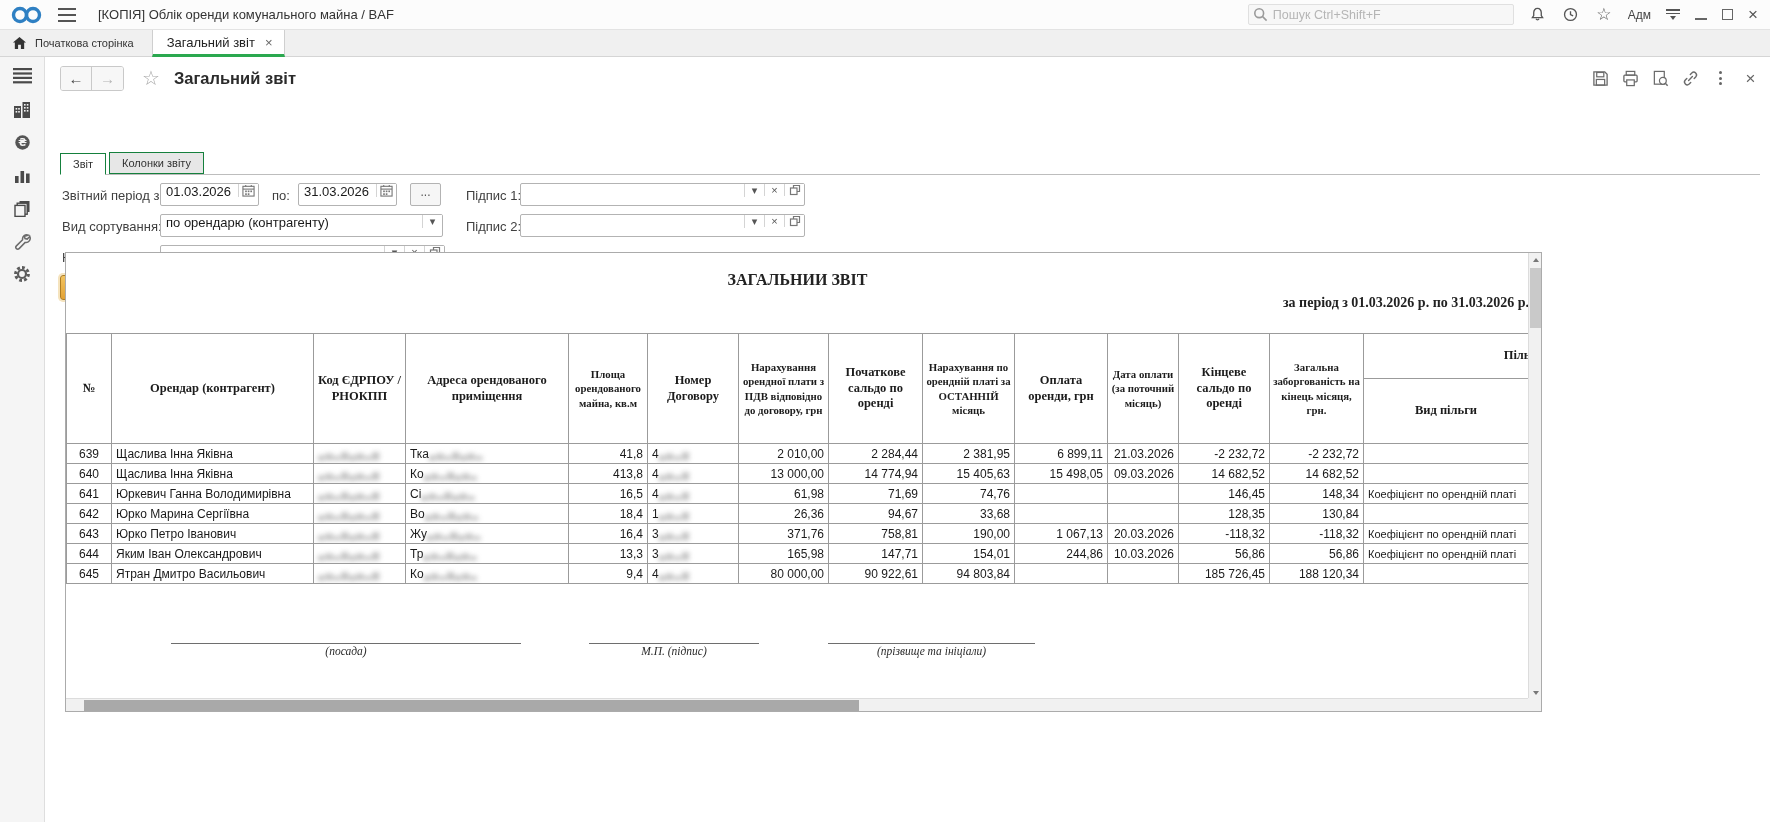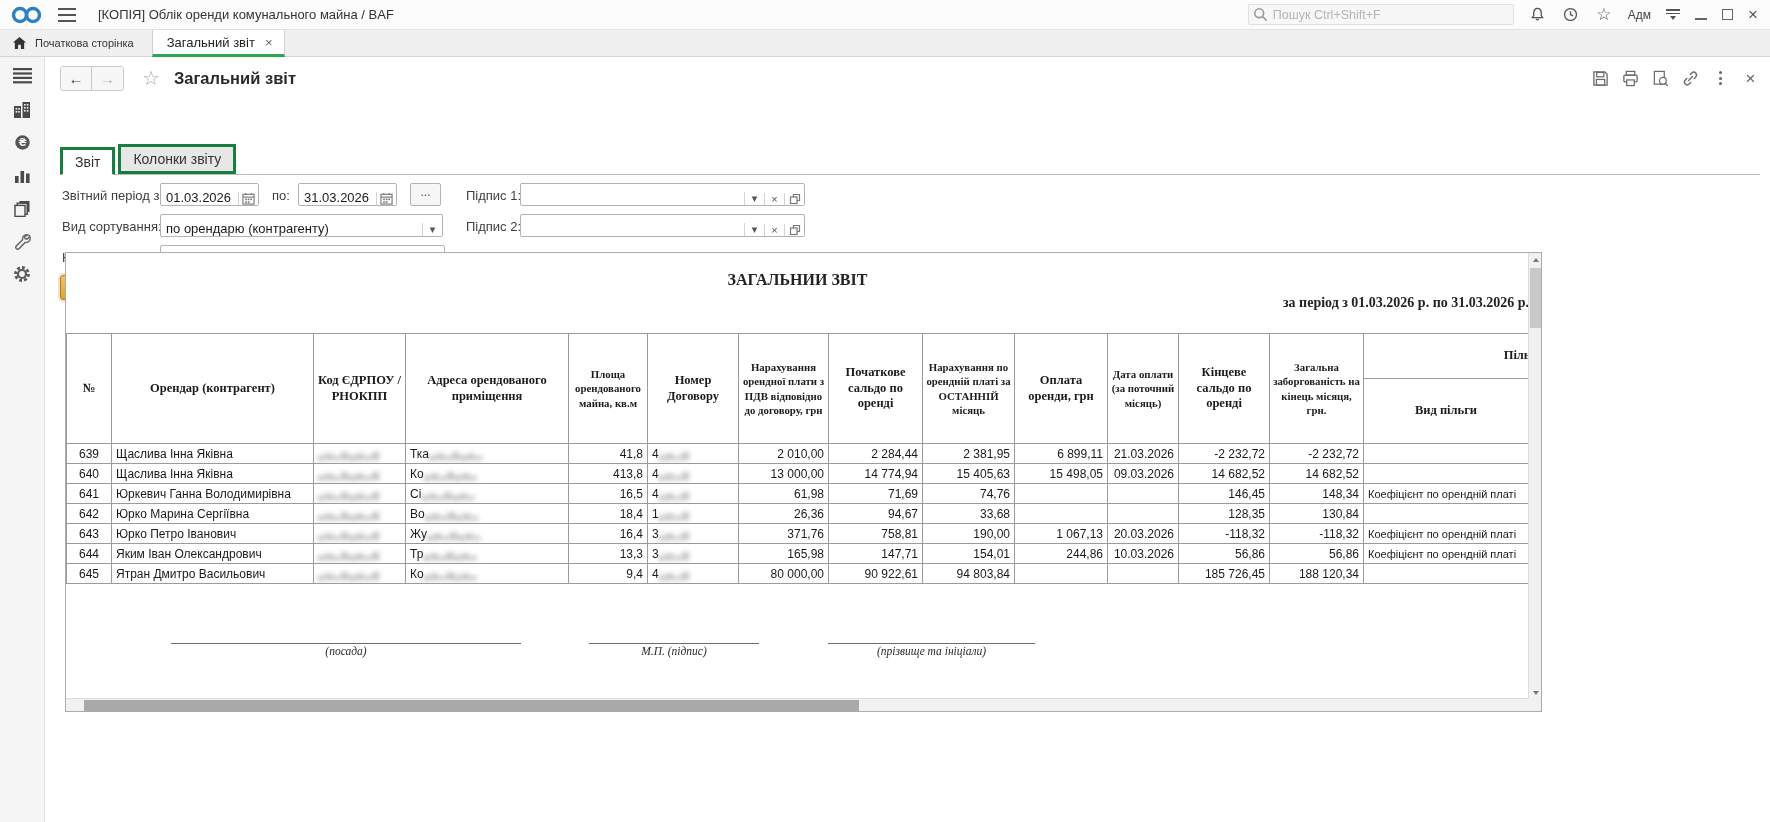--- a/index.html
+++ b/index.html
@@ -58,28 +58,28 @@
   .fav-star { font-size:20px; color:#aaa; margin-left:18px; cursor:pointer; }
   .page-title { font-size:16.5px; font-weight:bold; color:#2b2b2b; margin-left:14px; }
   .cmd-right { margin-left:auto; display:flex; align-items:center; gap:11px; }
   .cmd-ico { width:19px; height:19px; display:flex; align-items:center; justify-content:center; cursor:pointer; }
   .kebab { display:flex; flex-direction:column; gap:2.5px; }
   .kebab i { width:3px; height:3px; background:#666; border-radius:50%; }
   .cmd-close { font-size:17px; color:#666; line-height:1; }
 
   
   #formtabs { position:absolute; left:15px; top:93px; right:10px; height:25px; border-bottom:1px solid #bdbdbd; display:flex; align-items:flex-end; }
-  .ftab { font-size:14px; padding:4px 12px; border:3px solid #15803d; background:#e7e7e7;
+  .ftab { font-size:11px; padding:4px 12px; border:1px solid #15803d; background:#e7e7e7;
           margin-right:3px; cursor:pointer; color:#333; }
   .ftab.active { background:#fff; border-bottom:1px solid #fff; margin-bottom:-1px; font-weight:normal; }
 
   
   .flabel { position:absolute; font-size:13px; color:#404040; }
   .fieldbox { position:absolute; height:23px; border:1px solid #b3b3b3; border-radius:2px;
-              background:#fff; display:flex; align-items:flex-end; }
+              background:#fff; display:flex; align-items:flex-start; }
   .fieldbox input { flex:1 1 auto; min-width:0; border:none; outline:none; padding:0 5px; font-size:13px;
                     color:#1a1a1a; font-family:"Liberation Sans",sans-serif; background:transparent;}
   .seg { flex:0 0 20px; display:flex; align-items:center; justify-content:center;
          border-left:1px solid #d4d4d4; cursor:pointer; color:#555; font-size:11px; background:#fff;}
   .btn-ellipsis { position:absolute; width:31px; height:23px; border:1px solid #b3b3b3; border-radius:2px;
                   background:#f6f6f6; font-size:12px; color:#555; display:flex; align-items:center; justify-content:center;
                   cursor:pointer; padding-bottom:6px;}
   #btn-generate { position:absolute; left:15px; top:218px; height:25px; padding:0 16px;
                   background:linear-gradient(#f2c35f,#e2a235); border:1px solid #ad7d24; border-radius:3px;
                   box-shadow:0 0 0 2px #f5e3bd; font-size:13px; font-weight:bold; color:#332200; cursor:pointer; }

